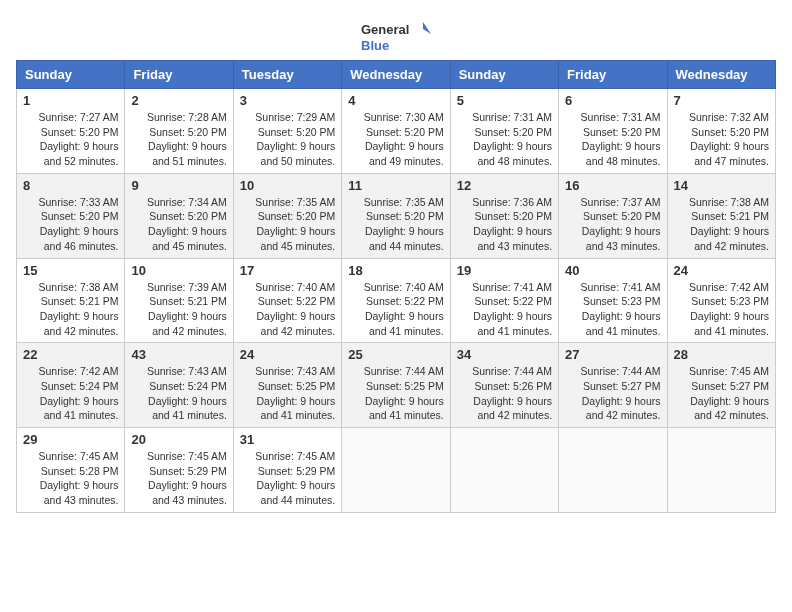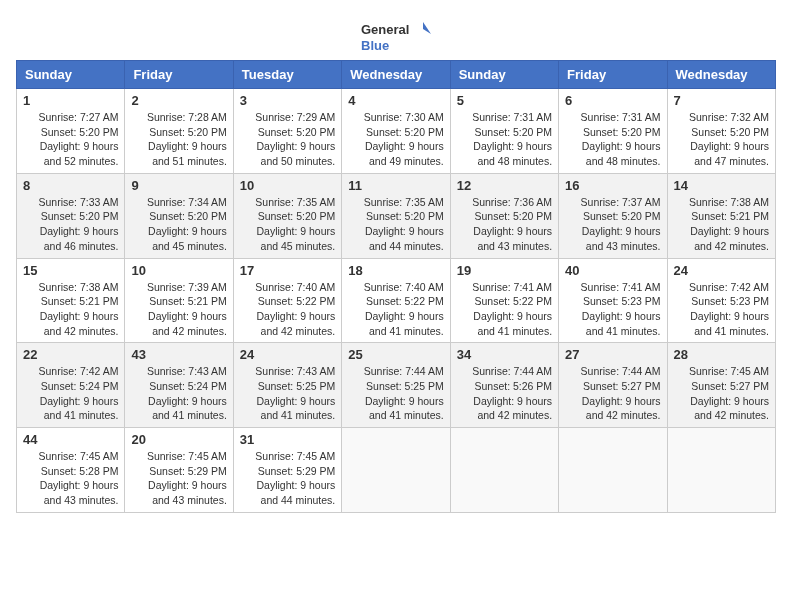--- a/index.html
+++ b/index.html
@@ -277,21 +277,21 @@
       </td>
         <td>
         <span class="day-num">28</span>
         <div class="day-info">
           Sunrise: 7:45 AM<br>Sunset: 5:27 PM<br>Daylight: 9 hours and 42 minutes.
         </div>
       </td>
       </tr>
       <tr>
         <td>
-        <span class="day-num">44</span>
+        <span class="day-num">29</span>
         <div class="day-info">
           Sunrise: 7:45 AM<br>Sunset: 5:28 PM<br>Daylight: 9 hours and 43 minutes.
         </div>
       </td>
         <td>
         <span class="day-num">20</span>
         <div class="day-info">
           Sunrise: 7:45 AM<br>Sunset: 5:29 PM<br>Daylight: 9 hours and 43 minutes.
         </div>
       </td>

